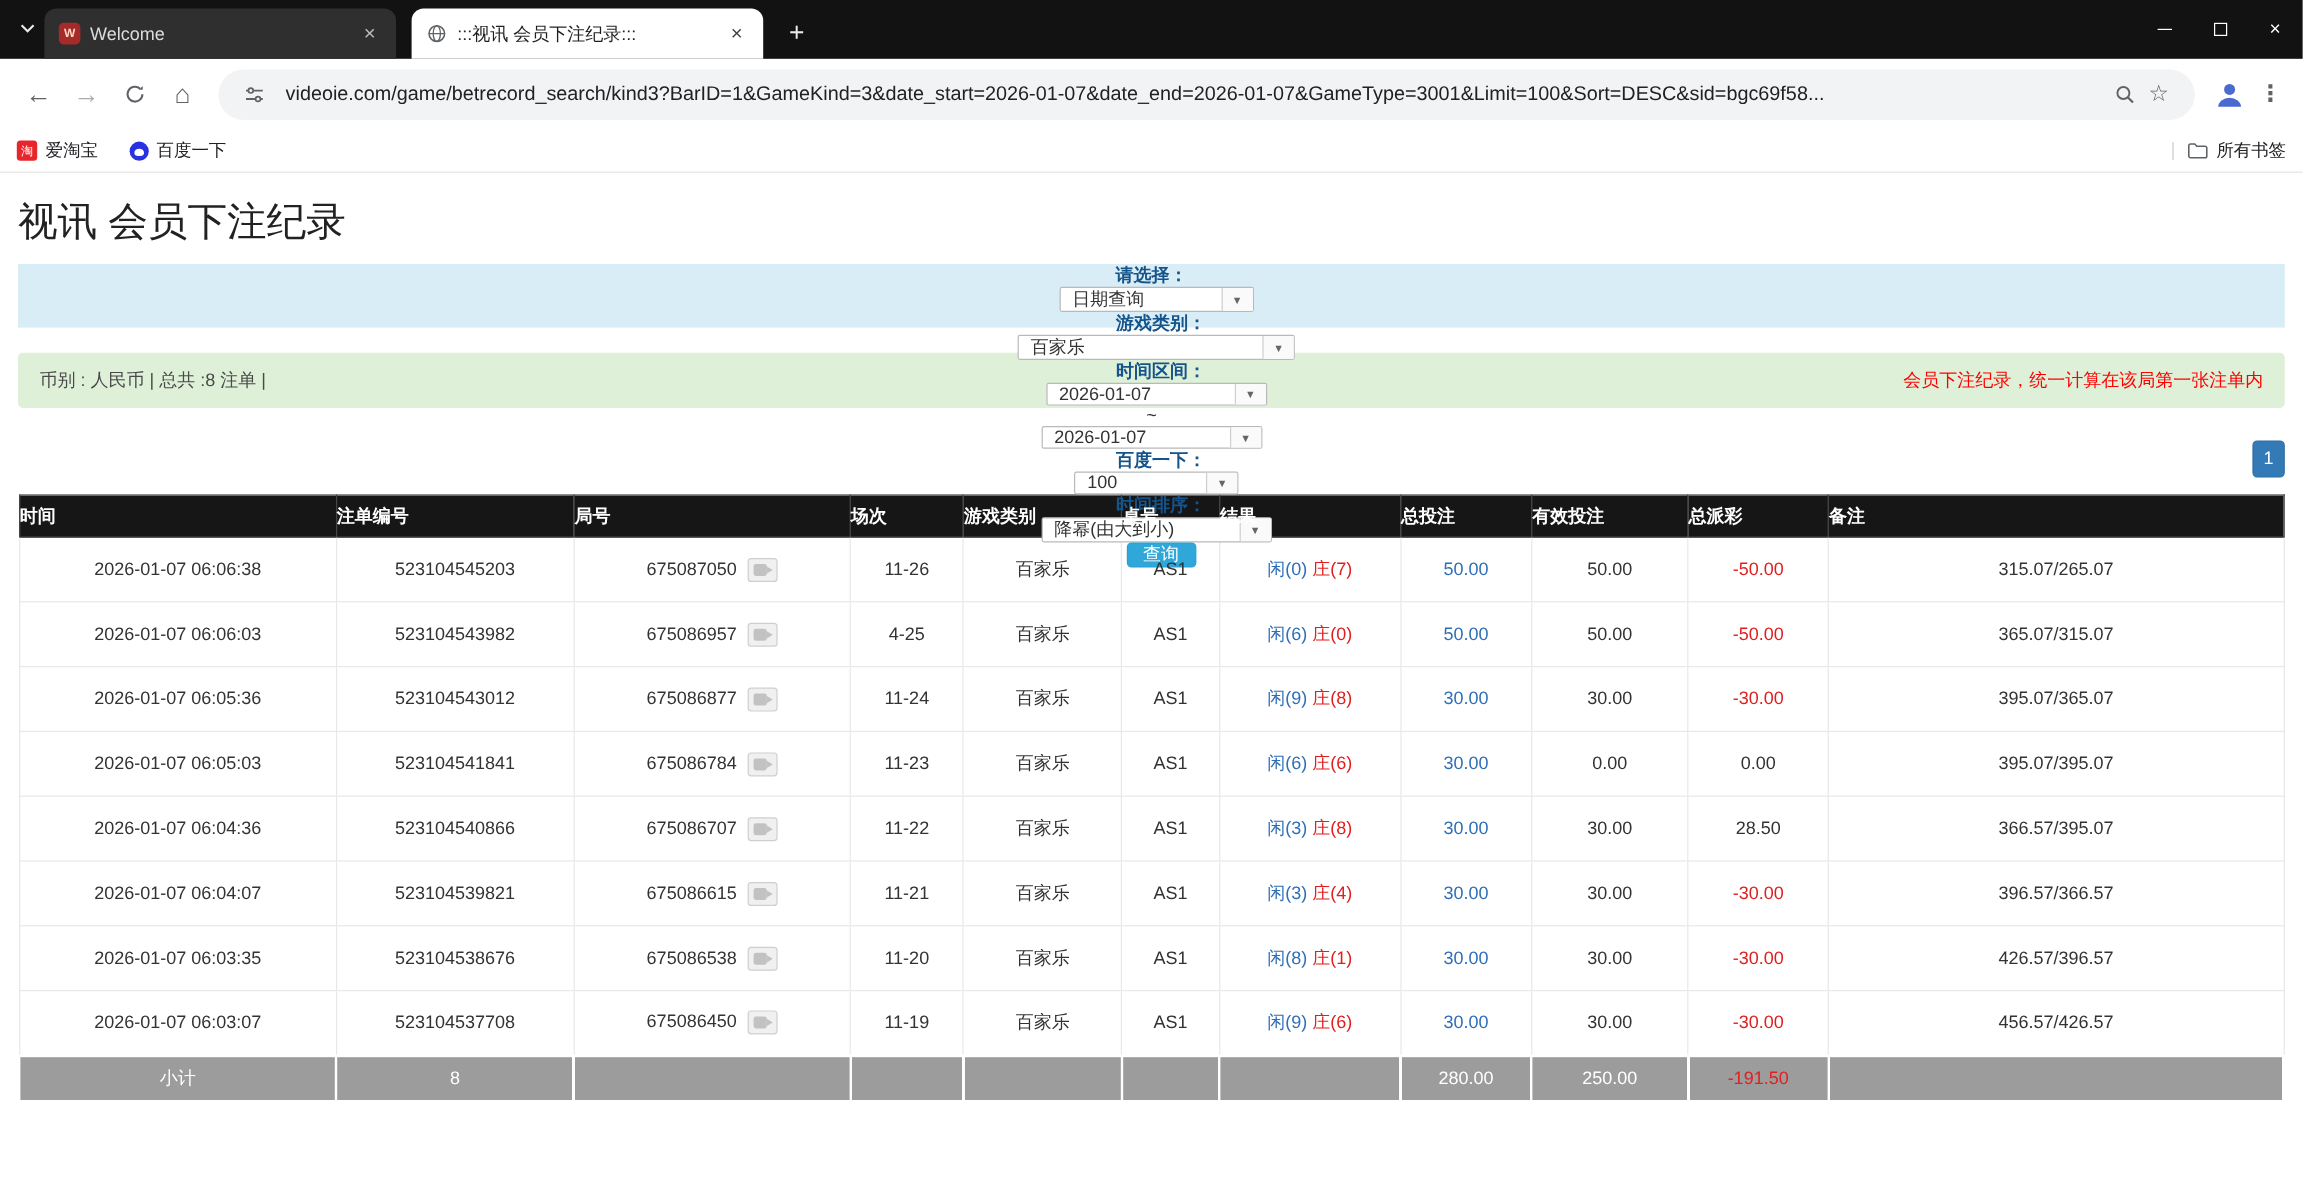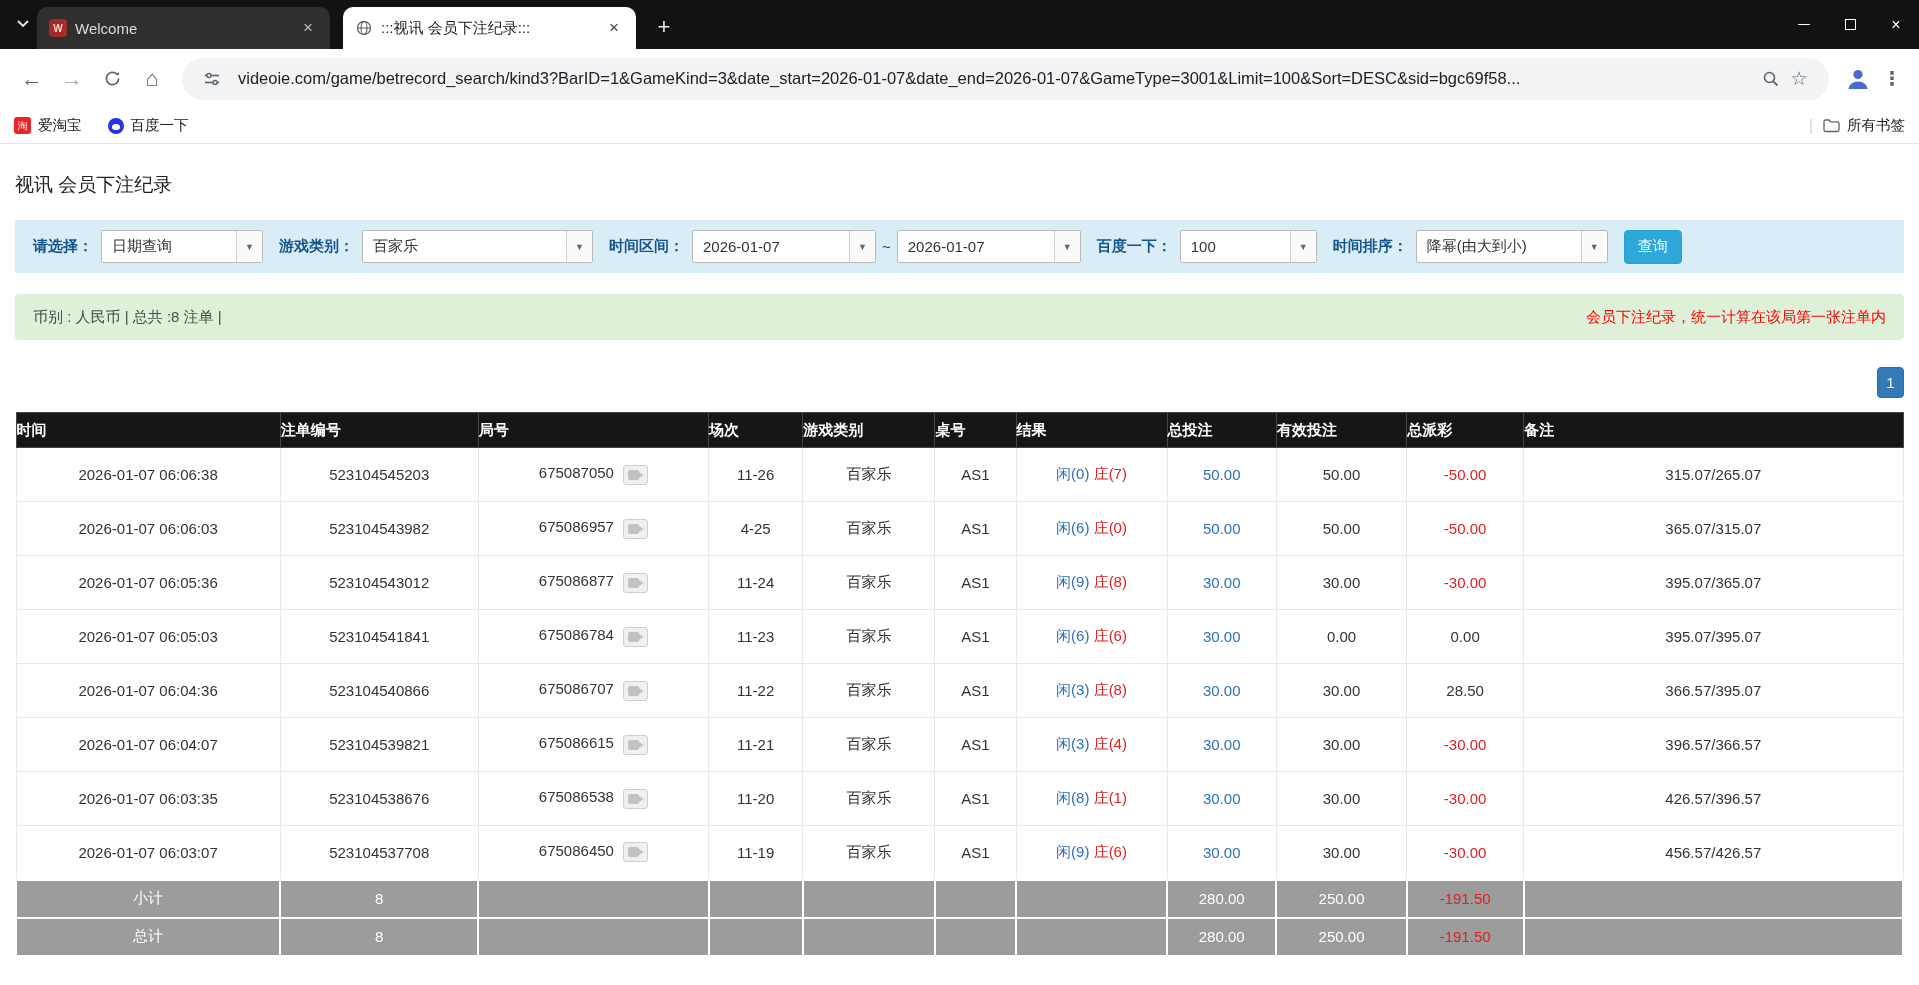--- a/index.html
+++ b/index.html
@@ -44,23 +44,23 @@
   .bm-item { display:flex; align-items:center; gap:7px; margin-right:26px; }
   .bm-ico-taobao { width:17px; height:17px; background:#e8252a; border-radius:3px; color:#fff; font-size:10px;
     display:flex; align-items:center; justify-content:center; }
   .bm-ico-baidu { width:16px; height:16px; background:#2932e1; border-radius:50%; position:relative; }
   .bm-ico-baidu::after { content:""; position:absolute; left:4px; top:6px; width:8px; height:6px; background:#fff; border-radius:50% 50% 40% 40%; }
   .bm-right { margin-left:auto; display:flex; align-items:center; gap:10px; }
   .bm-divider { color:#d7d7d7; font-size:16px; }
 
   
   .page { padding:0 15px; position:relative; }
-  .page-title { font-size:19px; font-weight:500; color:#222; margin-top:26px; line-height:30px; }
-
-  .filterbar { margin-top:20px; background:#d9edf7; height:53px; display:flex; align-items:center; padding:0 18px; }
+  .page-title { font-size:33px; font-weight:500; color:#222; margin-top:26px; line-height:30px; }
+
+  .filterbar { margin-top:20px; background:#d9edf7; height:53px; display:flex; align-items:center; padding:0 18px;flex-direction:column; }
   .flabel { color:#15548b; font-weight:bold; font-size:15px; margin-left:16px; white-space:nowrap; }
   .flabel.first { margin-left:0; }
   .combo { display:flex; height:33px; background:#fff; border:1px solid #b9b9b9; border-radius:2px;
     align-items:stretch; margin-left:8px;gap:26px; }
   .combo-text { padding:0 10px; font-size:15px; color:#333; display:flex; align-items:center; flex:1;
     white-space:nowrap; overflow:hidden; }
   .combo-arrow { width:26px; border-left:1px solid #cfcfcf; display:flex; align-items:center; justify-content:center;
     color:#666; font-size:9px; background:#fafafa; }
   .tilde { margin:0 6px; color:#333; font-size:15px; }
   .search-btn { margin-left:16px; background:#2fa7d9; border:1px solid #28a0d2; color:#fff; font-size:15px;
@@ -373,29 +373,16 @@
           <td></td>
           <td></td>
           <td></td>
           <td></td>
           <td></td>
           <td>280.00</td>
           <td>250.00</td>
           <td class="red">-191.50</td>
           <td></td>
         </tr>
-        <tr class="summary">
-          <td>总计</td>
-          <td>8</td>
-          <td></td>
-          <td></td>
-          <td></td>
-          <td></td>
-          <td></td>
-          <td>280.00</td>
-          <td>250.00</td>
-          <td class="red">-191.50</td>
-          <td></td>
-        </tr>
       </tbody>
   </table>
 
 </div>
 
 </body></html>

